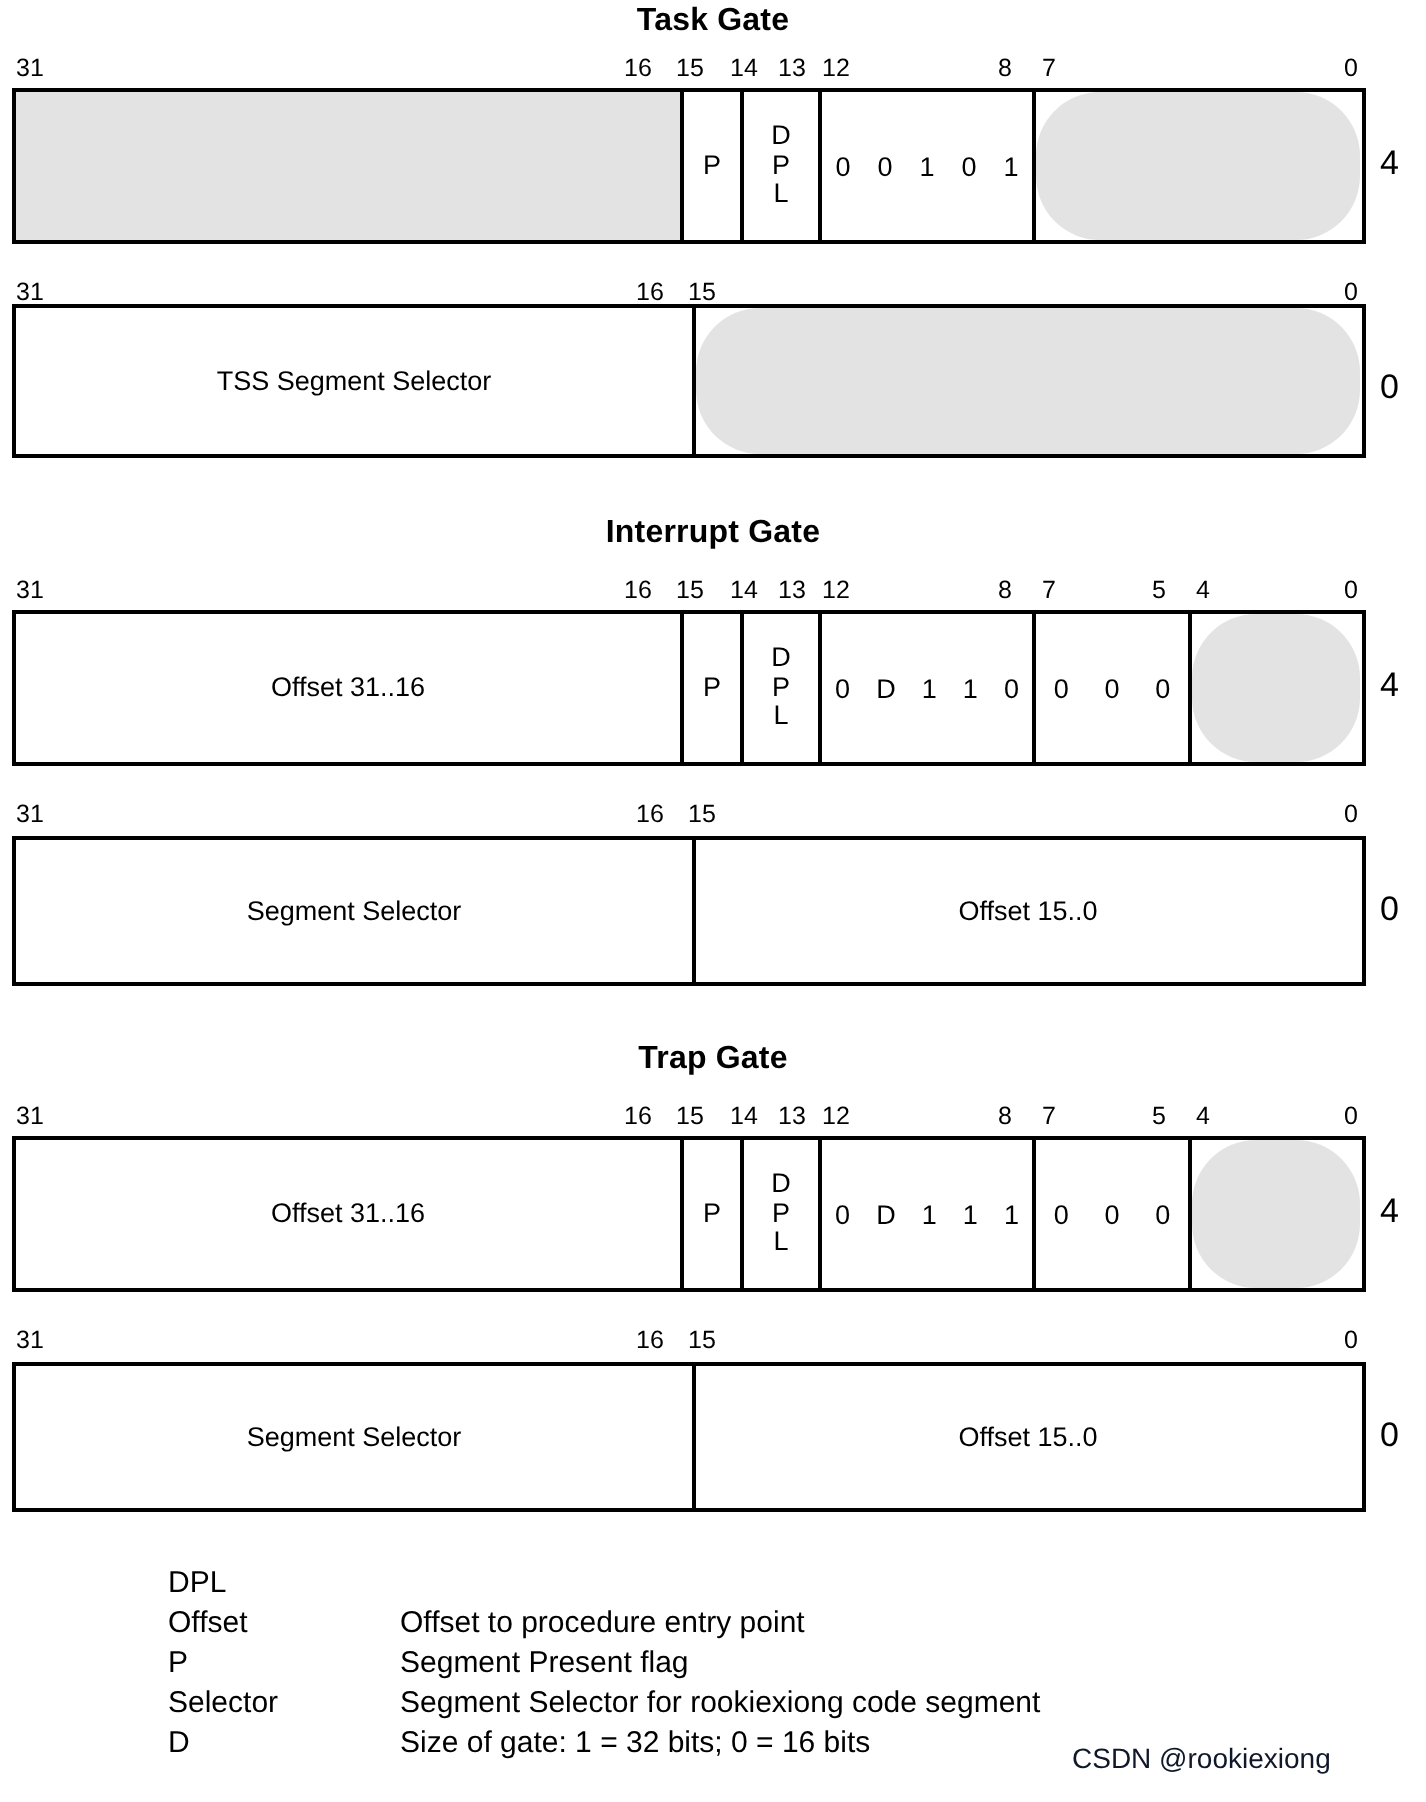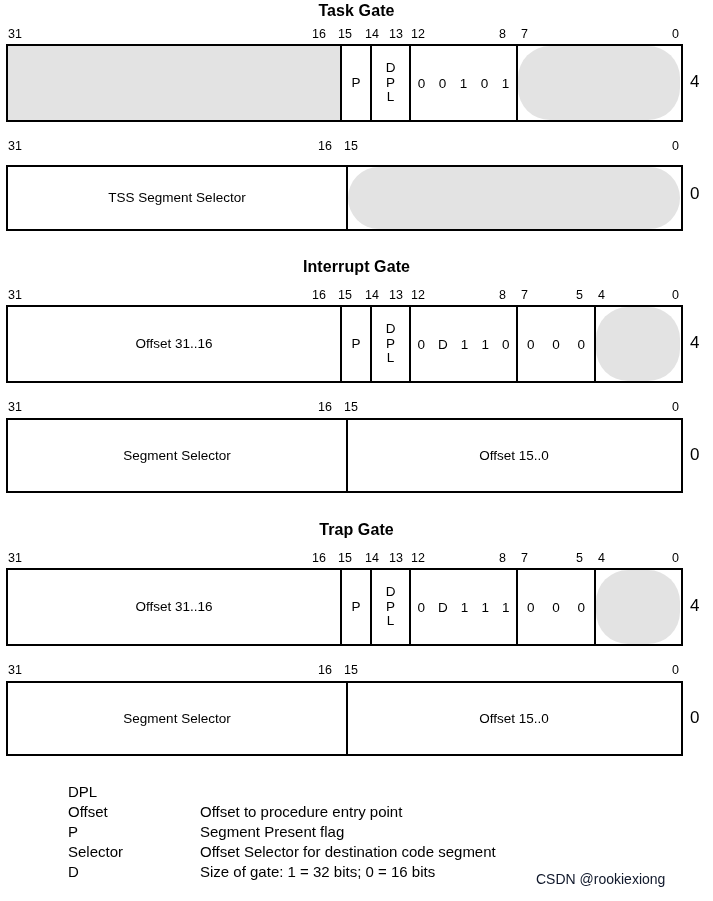--- a/index.html
+++ b/index.html
@@ -91,21 +91,21 @@
     text-align: left;
     font-size: 17px;
     font-weight: normal;
   }
 
   
   .legend { position: absolute; left: 0; width: 713px; }
   .legend-row { position: relative; height: 20px; }
   .legend-term {
     position: absolute;
-    left: 68px;
+    left: 84px;
     top: 0;
     font-size: 15px;
     white-space: nowrap;
   }
   .legend-desc {
     position: absolute;
     left: 200px;
     top: 0;
     font-size: 15px;
     white-space: nowrap;
@@ -158,21 +158,21 @@
         </div>
         <div class="field shaded" style="width: 162px; flex: 0 0 162px;"></div>
       </div>
       <div class="offset-marker" style="top: 72px;">4</div>
       <div class="bit-ruler" style="top: 139px;">
         <span class="bit-label" style="left: 8px;">31</span>
         <span class="bit-label" style="left: 318px;">16</span>
         <span class="bit-label" style="left: 344px;">15</span>
         <span class="bit-label" style="left: 672px;">0</span>
       </div>
-      <div class="word-row" style="top: 165px; height: 66px;">
+      <div class="word-row" style="top: 152px; height: 77px;">
         <div class="field" style="width: 340px; flex: 0 0 340px;">
           <span class="field-label">TSS Segment Selector</span>
         </div>
         <div class="field shaded" style="width: 332px; flex: 0 0 332px;"></div>
       </div>
       <div class="offset-marker" style="top: 183.5px;">0</div>
     </div>
     <div class="gate-section" style="top: 0px;">
       <div class="gate-title" style="top: 258px;">Interrupt Gate</div>
       <div class="bit-ruler" style="top: 288px;">
@@ -308,21 +308,21 @@
       <div class="legend-row">
         <span class="legend-term">Offset</span>
         <span class="legend-desc">Offset to procedure entry point</span>
       </div>
       <div class="legend-row">
         <span class="legend-term">P</span>
         <span class="legend-desc">Segment Present flag</span>
       </div>
       <div class="legend-row">
         <span class="legend-term">Selector</span>
-        <span class="legend-desc">Offset Selector for destination code segment</span>
+        <span class="legend-desc">Segment Selector for rookiexiong code segment</span>
       </div>
       <div class="legend-row">
         <span class="legend-term">D</span>
         <span class="legend-desc">Size of gate: 1 = 32 bits; 0 = 16 bits</span>
       </div>
     </div>
     <div class="watermark" style="left: 536px; top: 871px;">CSDN @rookiexiong</div>
   </div>
 
 </body></html>

